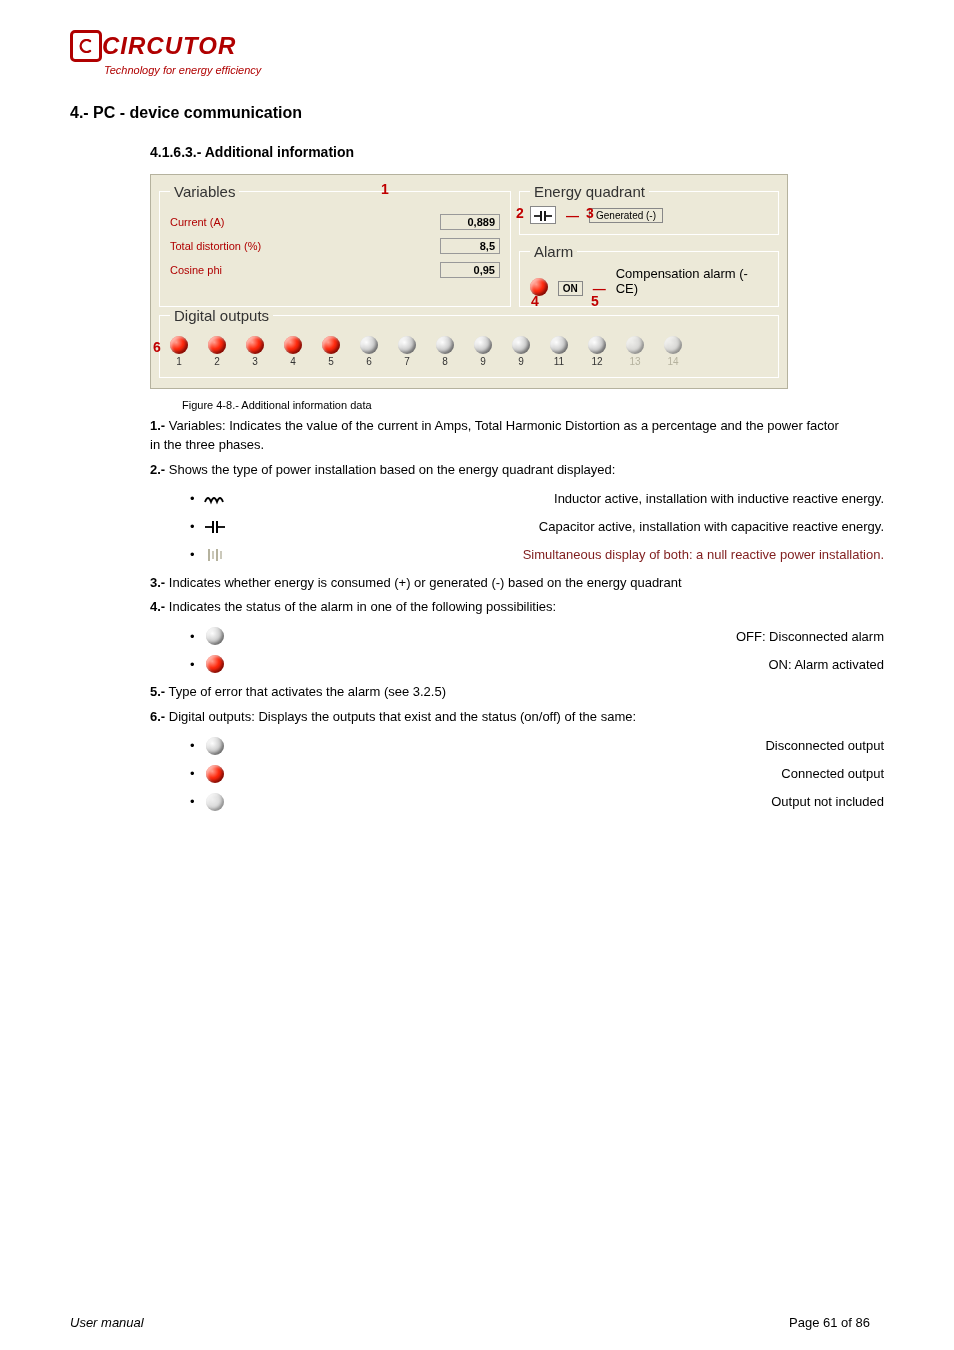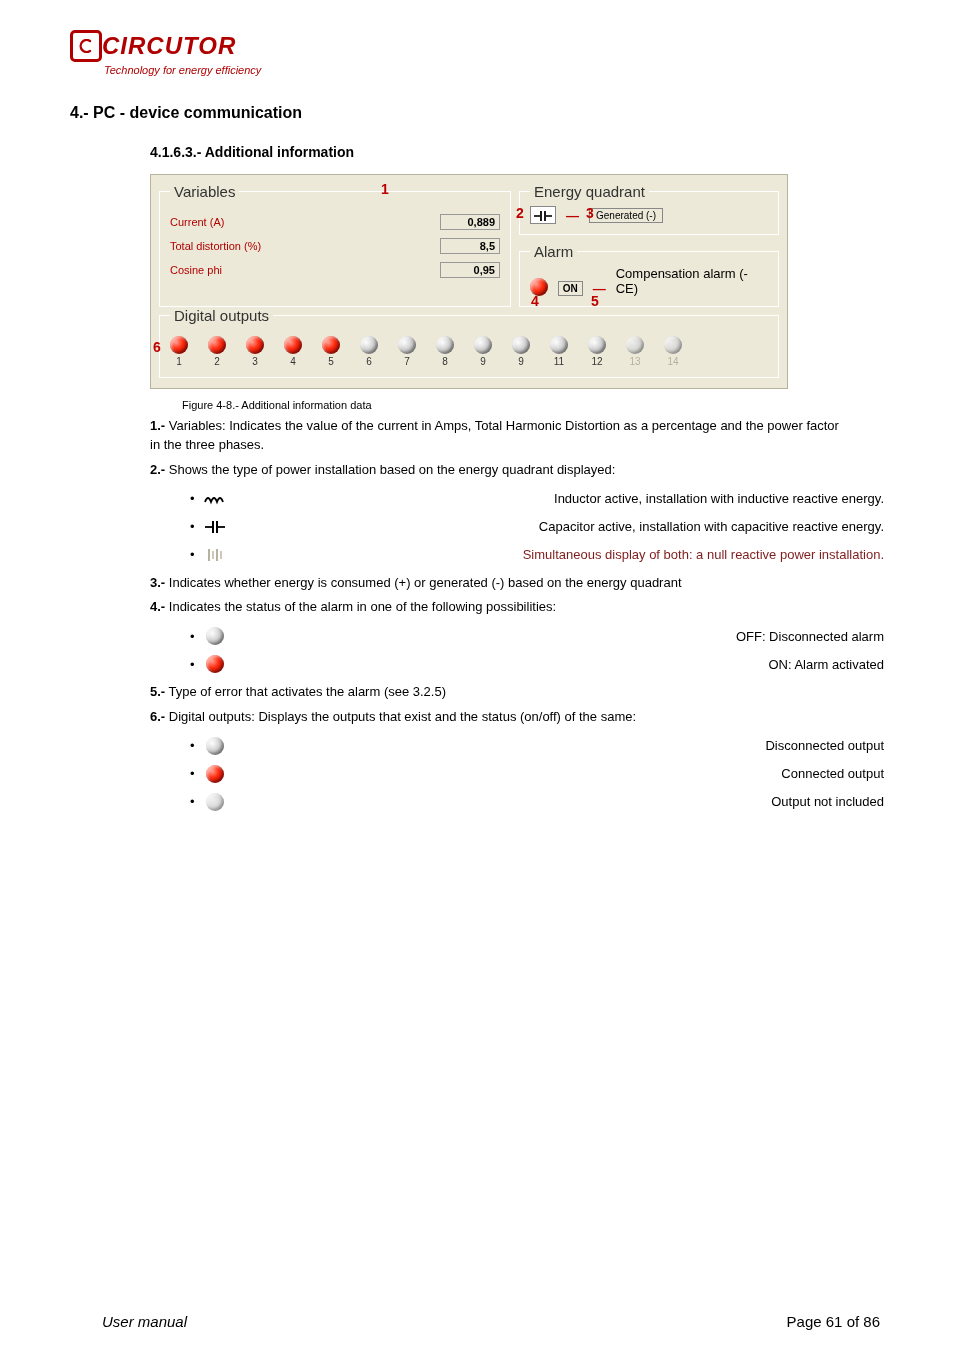--- a/index.html
+++ b/index.html
@@ -35,21 +35,21 @@
   .outputs{margin-top:8px;}
   .outputs .grid{display:flex;gap:20px;margin-top:6px;justify-content:flex-start;flex-wrap:nowrap;}
   .outputs .cell{display:flex;flex-direction:column;align-items:center;gap:2px;font-size:10px;color:#333;}
   .outputs .cell.disabled{color:#b5b29e;}
   .caption{font-size:11px;margin:6px 0 0 112px;}
   ul.icons{list-style:disc;margin:6px 0 6px 120px;padding:0;}
   ul.icons li{margin:10px 0;display:flex;align-items:center;gap:1px;text-align:right;}
   ul.icons li::before{content:"•";margin-right:6px;color:#000;}
   ul.icons li .sym{width:26px;display:flex;justify-content:center;}
   ul.icons li .txt{flex:1;}
-  .footer{position:absolute;bottom:20px;left:70px;right:74px;display:flex;justify-content:space-between;font-size:15px;color:#000;margin-left:32px;}
+  .footer{position:absolute;bottom:20px;left:70px;right:84px;display:flex;justify-content:space-between;font-size:13px;color:#000;}
   .footer-left{font-style:italic;}
   svg.glyph{display:block;}
   .dimtxt{color:#7f1d1d;}
 </style>
 </head>
 <body>
 
 <div class="page">
 
   <div class="brand">

